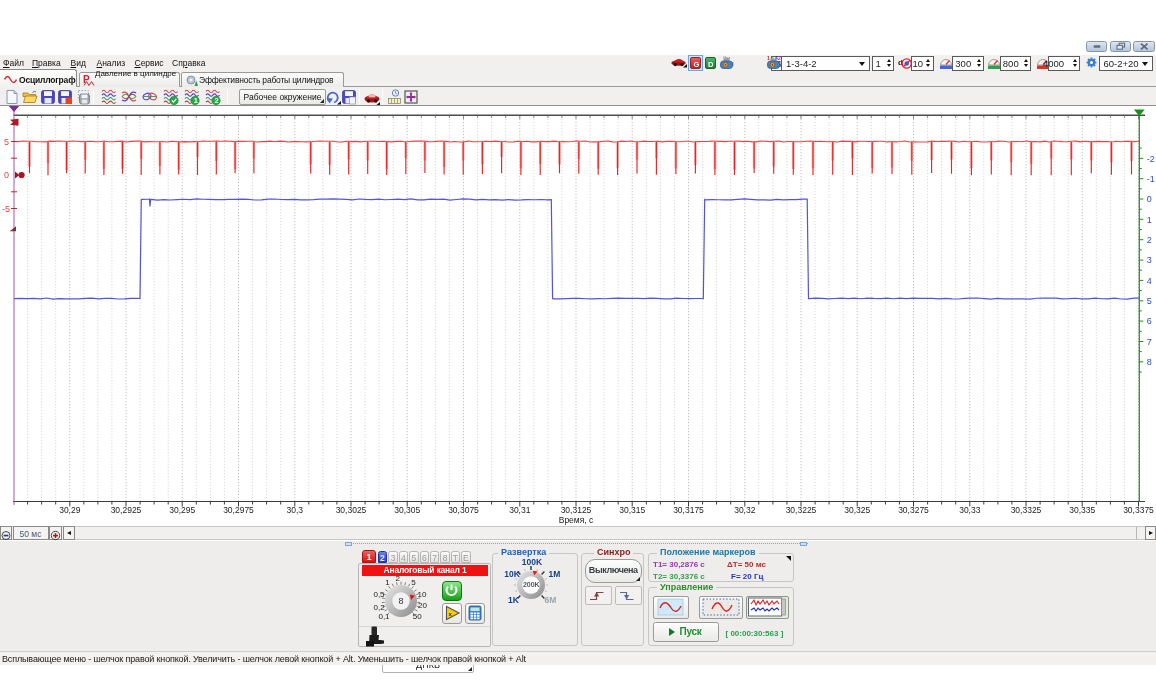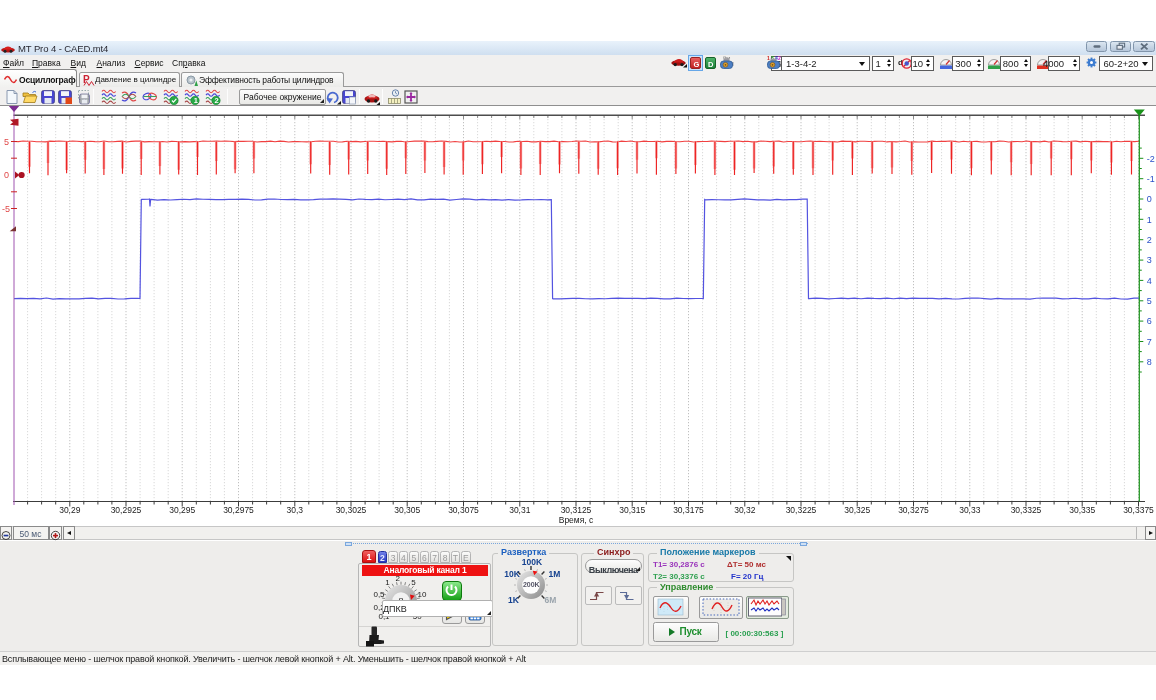--- a/index.html
+++ b/index.html
@@ -3,29 +3,20 @@
 html,body{margin:0;padding:0;background:#fff;width:1156px;height:700px;overflow:hidden}
 *{box-sizing:border-box;font-family:"Liberation Sans",sans-serif}
 .abs{position:absolute}
 .spin{position:absolute;top:55.5px;height:15px;background:#fff;border:1px solid #5a5a5a;font-size:9.5px;color:#222;display:flex;align-items:center;justify-content:center}
 .spin .ar{position:absolute;right:0;top:0;width:9px;height:13px;display:flex;flex-direction:column;align-items:center;justify-content:center;line-height:0}
 .tbtn{position:absolute;border:1px solid #9a9a9a;background:linear-gradient(#fdfdfd,#e9e9e6);border-radius:2px}
 .cornertri{position:absolute;right:1px;bottom:1px;width:0;height:0;border-left:4px solid transparent;border-bottom:4px solid #222}
 </style></head><body>
 <div class="abs" style="left:0;top:0;width:1156px;height:700px;background:#fff">
 
-<div class="abs" style="left:0;top:40.5px;width:1156px;height:14px;background:linear-gradient(#e9f2fb,#cfdff0)">
- <svg class="abs" style="left:1px;top:2px" width="14" height="10" viewBox="0 0 14 10">
-  <ellipse cx="7" cy="7" rx="6.8" ry="2.6" fill="#b71515"></ellipse>
-  <path d="M2.5 6.5 Q4 3.5 7 3.5 Q10 3.5 11.5 6.5 Z" fill="#d92020"></path>
-  <circle cx="4" cy="8.3" r="1.5" fill="#222"></circle>
-        <circle cx="10" cy="8.3" r="1.5" fill="#222"></circle>
- </svg>
- <div class="abs" style="left:18px;top:2px;font-size:9.5px;letter-spacing:-0.1px;color:#2a2a33">MT Pro 4 - CAED.mt4</div>
-</div>
 <div class="abs" style="left:1085.5px;top:41.3px;width:21.7px;height:11px;background:linear-gradient(#dbe6f1,#b6c7da);border:1px solid #8195ab;border-radius:2.5px;overflow:hidden">
       <svg style="position:absolute;left:0;top:0" width="20" height="9" viewBox="0 0 20 9">
         <rect x="6.5" y="3.2" width="7" height="2.6" rx="1.2" fill="#5f6e7e"></rect>
       </svg>
     </div>
 <div class="abs" style="left:1109.5px;top:41.3px;width:21.7px;height:11px;background:linear-gradient(#dbe6f1,#b6c7da);border:1px solid #8195ab;border-radius:2.5px;overflow:hidden">
       <svg style="position:absolute;left:0;top:0" width="20" height="9" viewBox="0 0 20 9">
         <rect x="8.2" y="1.2" width="5.4" height="3.8" fill="none" stroke="#5f6e7e" stroke-width="1.1"></rect>
         <rect x="6" y="3.4" width="5.4" height="3.8" fill="#e8ecf2" stroke="#5f6e7e" stroke-width="1.1"></rect>
       </svg>
@@ -142,21 +133,21 @@
 <div class="abs" style="left:181px;top:71.8px;width:163px;height:15.2px;background:linear-gradient(#fcfcfc,#ebebe9);border:1px solid #9a9a9a;border-bottom:none;border-radius:2.5px 2.5px 0 0"></div>
 <div class="abs" style="left:0;top:69.3px;width:77px;height:17.8px;background:linear-gradient(#ffffff,#f1f1ef);border:1px solid #8a8a8a;border-bottom:none;border-left:none;border-radius:0 3px 0 0"></div>
 <svg class="abs" style="left:4px;top:74.5px" width="13" height="9" viewBox="0 0 13 9">
       <path d="M0.5 4.5 Q3.5 -1.5 6.5 4.5 Q9.5 10.5 12.5 4.5" stroke="#e03030" stroke-width="1.6" fill="none"></path>
     </svg>
 <div class="abs" style="left:19px;top:74.5px;font-size:8.5px;letter-spacing:-0.2px;font-weight:bold;color:#111">Осциллограф</div>
 <svg class="abs" style="left:83px;top:73.5px" width="13" height="13" viewBox="0 0 13 13">
  <text x="0" y="9" font-size="10" font-weight="bold" fill="#cc2233">P</text>
  <path d="M1 11.5 L3.5 7.5 L6 11.5 L8.5 7.5 L11 11.5" stroke="#cc2233" stroke-width="1" fill="none"></path>
     </svg>
-<div class="abs" style="left:95px;top:75px;font-size:8px;color:#111">Давление в цилиндре</div>
+<div class="abs" style="left:95px;top:69px;font-size:8px;color:#111">Давление в цилиндре</div>
 <svg class="abs" style="left:185px;top:73.5px" width="13" height="13" viewBox="0 0 13 13">
  <circle cx="6" cy="6" r="4" fill="#b9c4cc" stroke="#8a99a5" stroke-width="1"></circle>
  <circle cx="6" cy="6" r="1.6" fill="#eef2f5"></circle>
  <polygon points="9.5,12 13,12 11.25,6.5" fill="#2fa048"></polygon>
     </svg>
 <div class="abs" style="left:199px;top:74.5px;font-size:8.5px;letter-spacing:-0.2px;color:#111">Эффективность работы цилиндров</div>
 
 <div class="abs" style="left:0;top:87.3px;width:1156px;height:18.4px;background:#f1f0ef"></div>
 <div class="abs" style="left:0;top:105.2px;width:1156px;height:1.2px;background:#8f8f8f"></div>
 <div class="abs" style="left:93.2px;top:89px;width:1px;height:15px;background:#c9c9c9;border-right:1px solid #fdfdfd"></div>
@@ -441,21 +432,21 @@
           <rect x="7.8" y="13.5" width="2.4" height="1.8"></rect>
           <rect x="11.1" y="13.5" width="2.4" height="1.8"></rect>
         </g>
       </svg></div>
 
 <svg class="abs" style="left:364px;top:626px" width="20" height="21" viewBox="0 0 20 21">
  <rect x="7.5" y="0.5" width="5.5" height="9" rx="1" fill="#262626"></rect>
  <path d="M5.5 9 h9.5 l-0.5 5 h2 l4 0.5 v3 l-4 0.5 h-11.5 z" fill="#1c1c1c"></path>
  <rect x="2" y="15" width="8" height="5.5" fill="#141414"></rect>
 </svg>
-<div class="abs" style="left:382px;top:600px;width:111px;height:17px;background:#fff;border:1px solid #b0b0b0;border-radius:2px;font-size:9px;color:#222;line-height:16.5px">ДПКВ<span class="cornertri"></span></div>
+<div class="abs" style="left:382px;top:656px;width:92px;height:17px;background:#fff;border:1px solid #b0b0b0;border-radius:2px;font-size:9px;color:#222;text-align:center;line-height:16.5px">ДПКВ<span class="cornertri"></span></div>
 
 <div class="abs" style="left:491.5px;top:552.5px;width:86px;height:93.5px;border:1px solid #c6c6c4;border-radius:3px"></div>
 <div class="abs" style="left:498px;top:547px;background:#eeedeb;padding:0 3px;font-size:9px;font-weight:bold;color:#1b5fbf">Развертка</div>
 <svg class="abs" style="left:509.29999999999995px;top:563.0px" width="44" height="44" viewBox="0 0 44 44">
       <line x1="22.0" y1="7.0" x2="22.0" y2="3.0" stroke="#333" stroke-width="1.4"></line>
       <line x1="32.6" y1="11.4" x2="35.4" y2="8.6" stroke="#333" stroke-width="1.4"></line>
       <line x1="11.4" y1="11.4" x2="8.6" y2="8.6" stroke="#333" stroke-width="1.4"></line>
       <line x1="11.4" y1="32.6" x2="8.6" y2="35.4" stroke="#333" stroke-width="1.4"></line>
       <line x1="32.6" y1="32.6" x2="35.4" y2="35.4" stroke="#333" stroke-width="1.4"></line>
       <line x1="27.7" y1="8.1" x2="28.5" y2="6.3" stroke="#b0b0b0" stroke-width="0.9"></line>
@@ -472,21 +463,21 @@
     </svg>
     <div class="abs" style="left:520.3px;top:581.2px;width:22px;text-align:center;font-size:7px;font-weight:bold;color:#556">200K</div>
     <div class="abs" style="left:521px;top:556.9px;width:22px;text-align:center;font-size:8.5px;font-weight:bold;color:#14418f">100K</div>
     <div class="abs" style="left:543.5px;top:569.4px;width:22px;text-align:center;font-size:8.5px;font-weight:bold;color:#14418f">1M</div>
     <div class="abs" style="left:539.5px;top:594.6px;width:22px;text-align:center;font-size:8.5px;font-weight:bold;color:#9aa4ac">6M</div>
     <div class="abs" style="left:502.5px;top:595.1px;width:22px;text-align:center;font-size:8.5px;font-weight:bold;color:#14418f">1K</div>
     <div class="abs" style="left:497.8px;top:568.6px;width:22px;text-align:right;font-size:8.5px;font-weight:bold;color:#14418f">10K</div>
 
 <div class="abs" style="left:580.5px;top:552.5px;width:63px;height:93.5px;border:1px solid #c6c6c4;border-radius:3px"></div>
 <div class="abs" style="left:594px;top:547px;background:#eeedeb;padding:0 3px;font-size:9px;font-weight:bold;color:#8b1a1a">Синхро</div>
-<div class="abs" style="left:585px;top:559px;width:56.5px;height:14px;background:linear-gradient(#fdfdfd,#e9e9e6);border:1px solid #9a9a9a;border-radius:10px;font-size:9px;letter-spacing:-0.4px;font-weight:bold;color:#3a4048;text-align:center;line-height:21px">Выключена<span class="cornertri"></span></div>
+<div class="abs" style="left:585px;top:559px;width:56.5px;height:24px;background:linear-gradient(#fdfdfd,#e9e9e6);border:1px solid #9a9a9a;border-radius:10px;font-size:9px;letter-spacing:-0.4px;font-weight:bold;color:#3a4048;text-align:center;line-height:21px">Выключена<span class="cornertri"></span></div>
 <div class="abs" style="left:585px;top:585.5px;width:27px;height:19px;background:#f2f1ef;border:1px solid #bbb;border-radius:2px">
  <svg width="25" height="17" viewBox="0 0 25 17">
         <path d="M4 12.5 h6.5 V5.5 h7" stroke="#7a4848" stroke-width="1.2" fill="none"></path>
         <polygon points="8,9.5 13.2,9.5 10.6,5" fill="#7a4848"></polygon>
       </svg></div>
 <div class="abs" style="left:614.5px;top:585.5px;width:27px;height:19px;background:#f2f1ef;border:1px solid #bbb;border-radius:2px">
  <svg width="25" height="17" viewBox="0 0 25 17">
         <path d="M4 5.5 h6.5 V12.5 h7" stroke="#5a6a96" stroke-width="1.2" fill="none"></path>
         <polygon points="8,8 13.2,8 10.6,12.5" fill="#5a6a96"></polygon>
       </svg></div>

